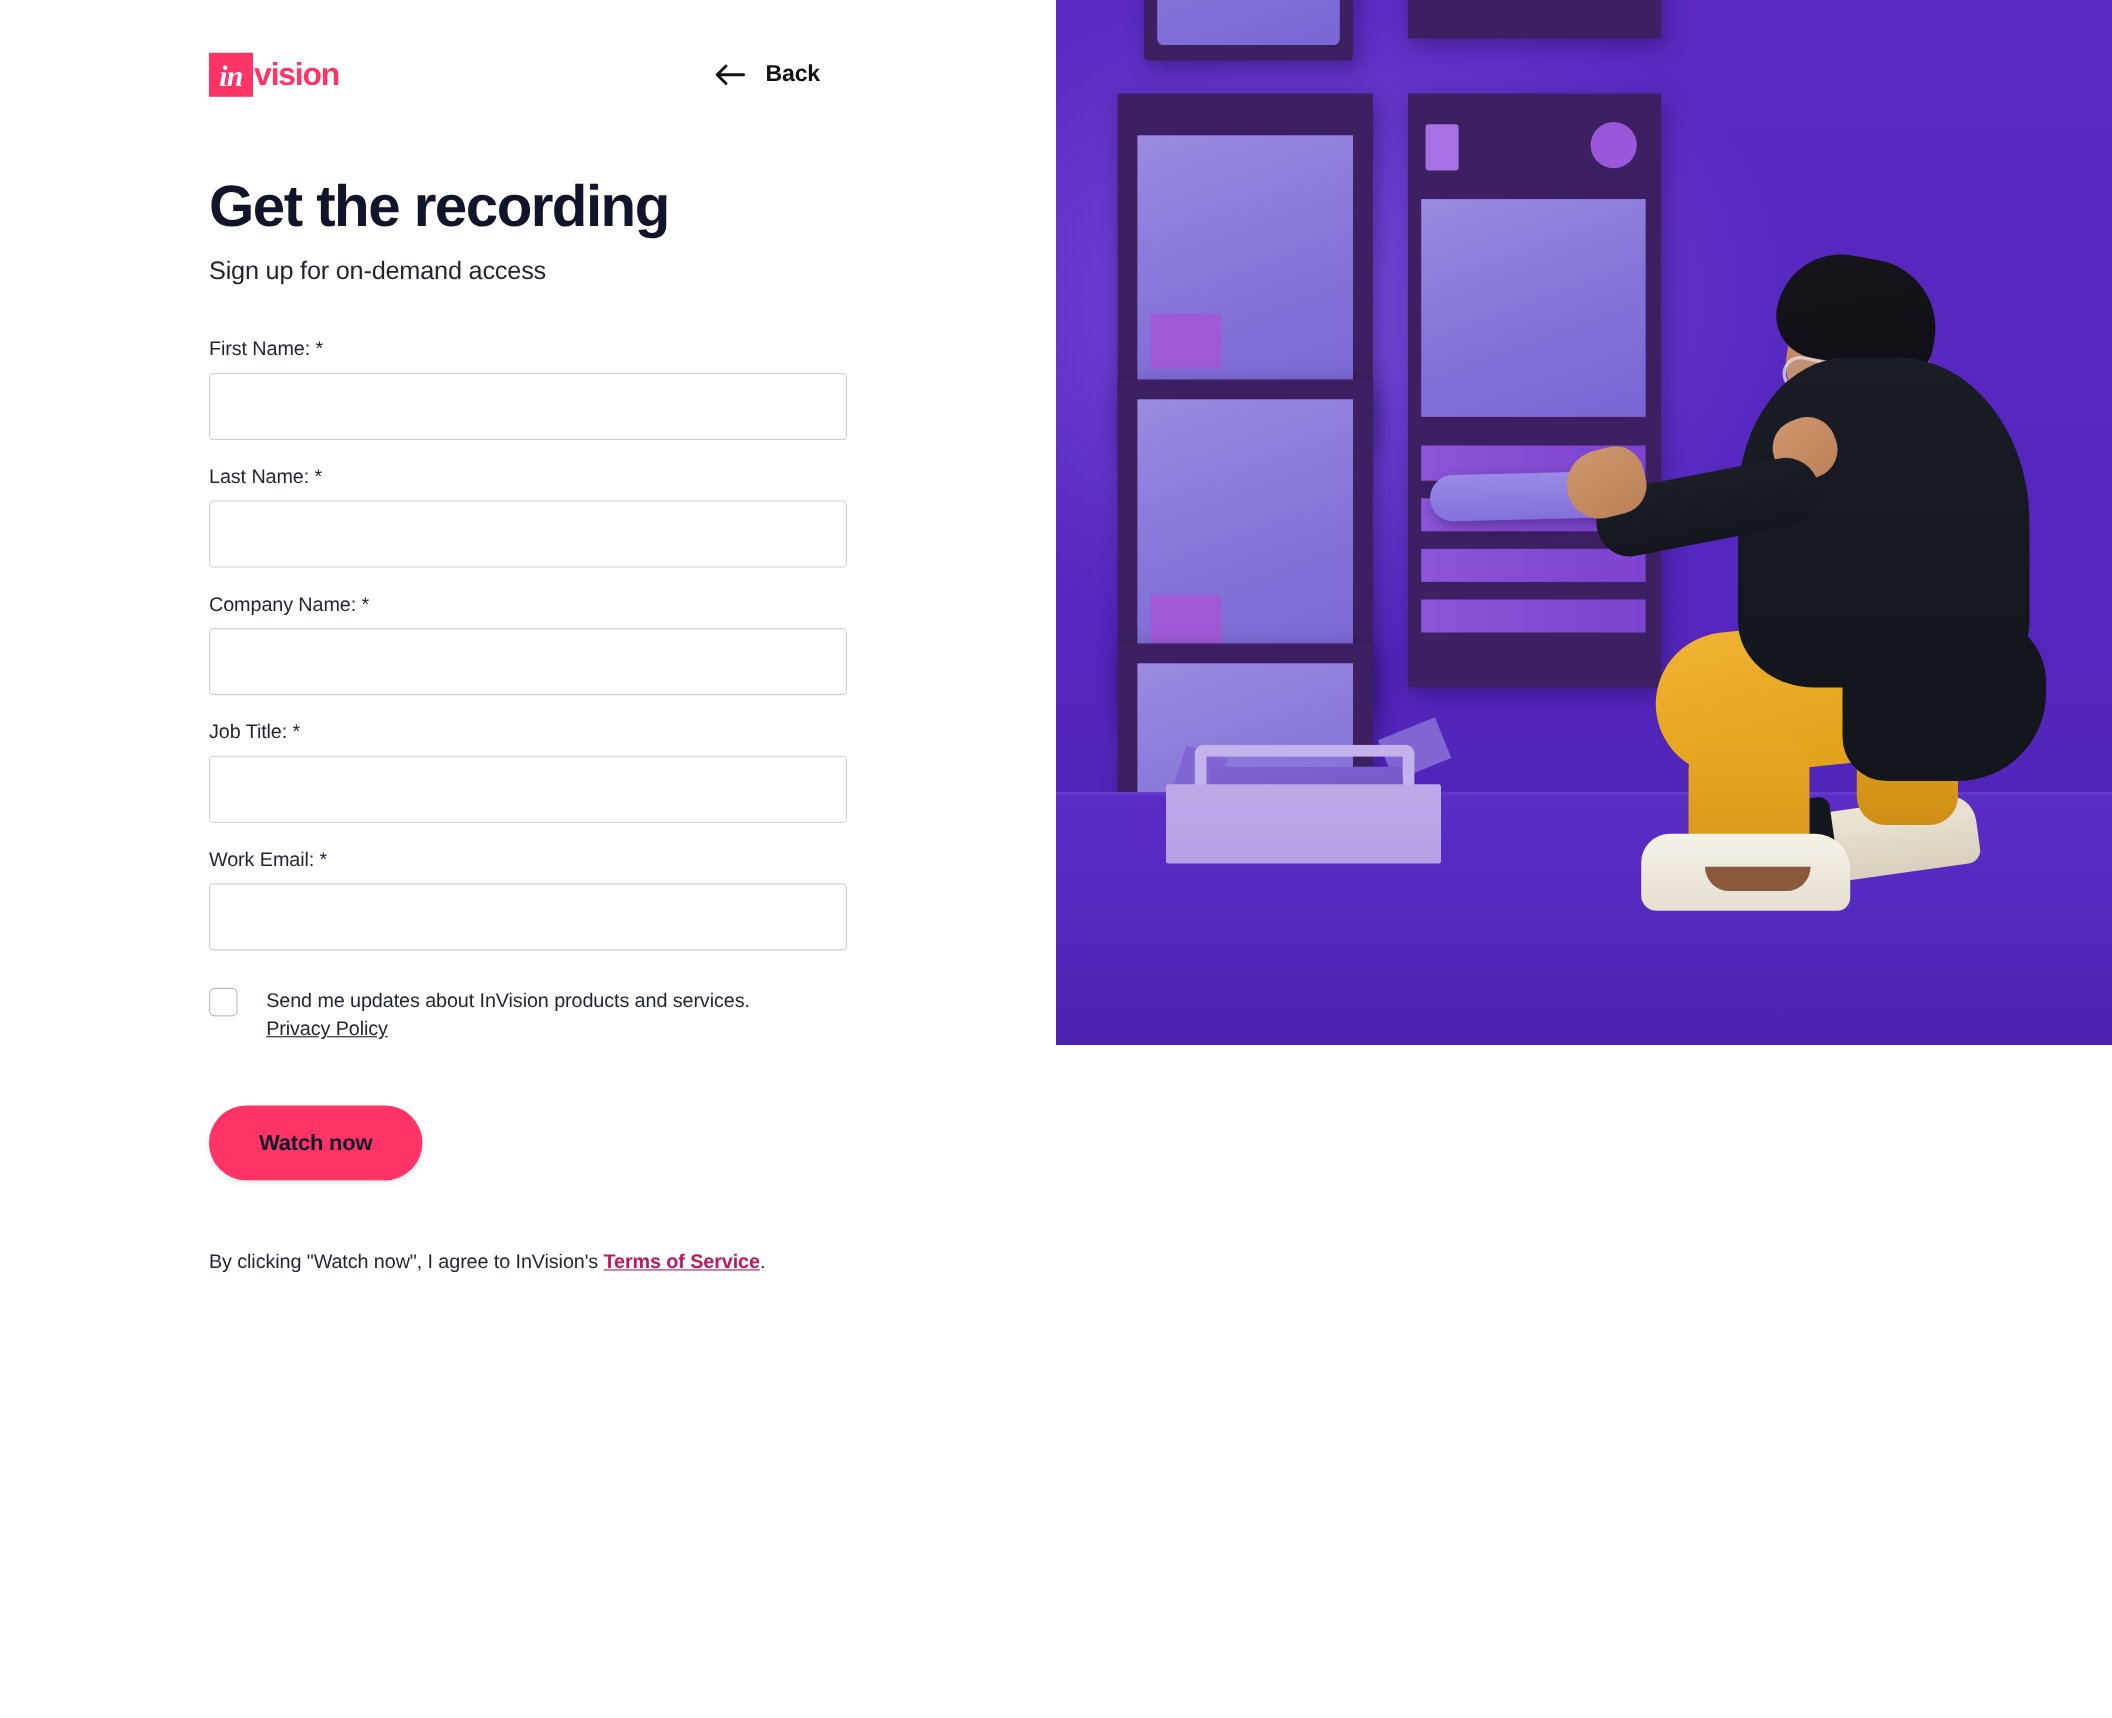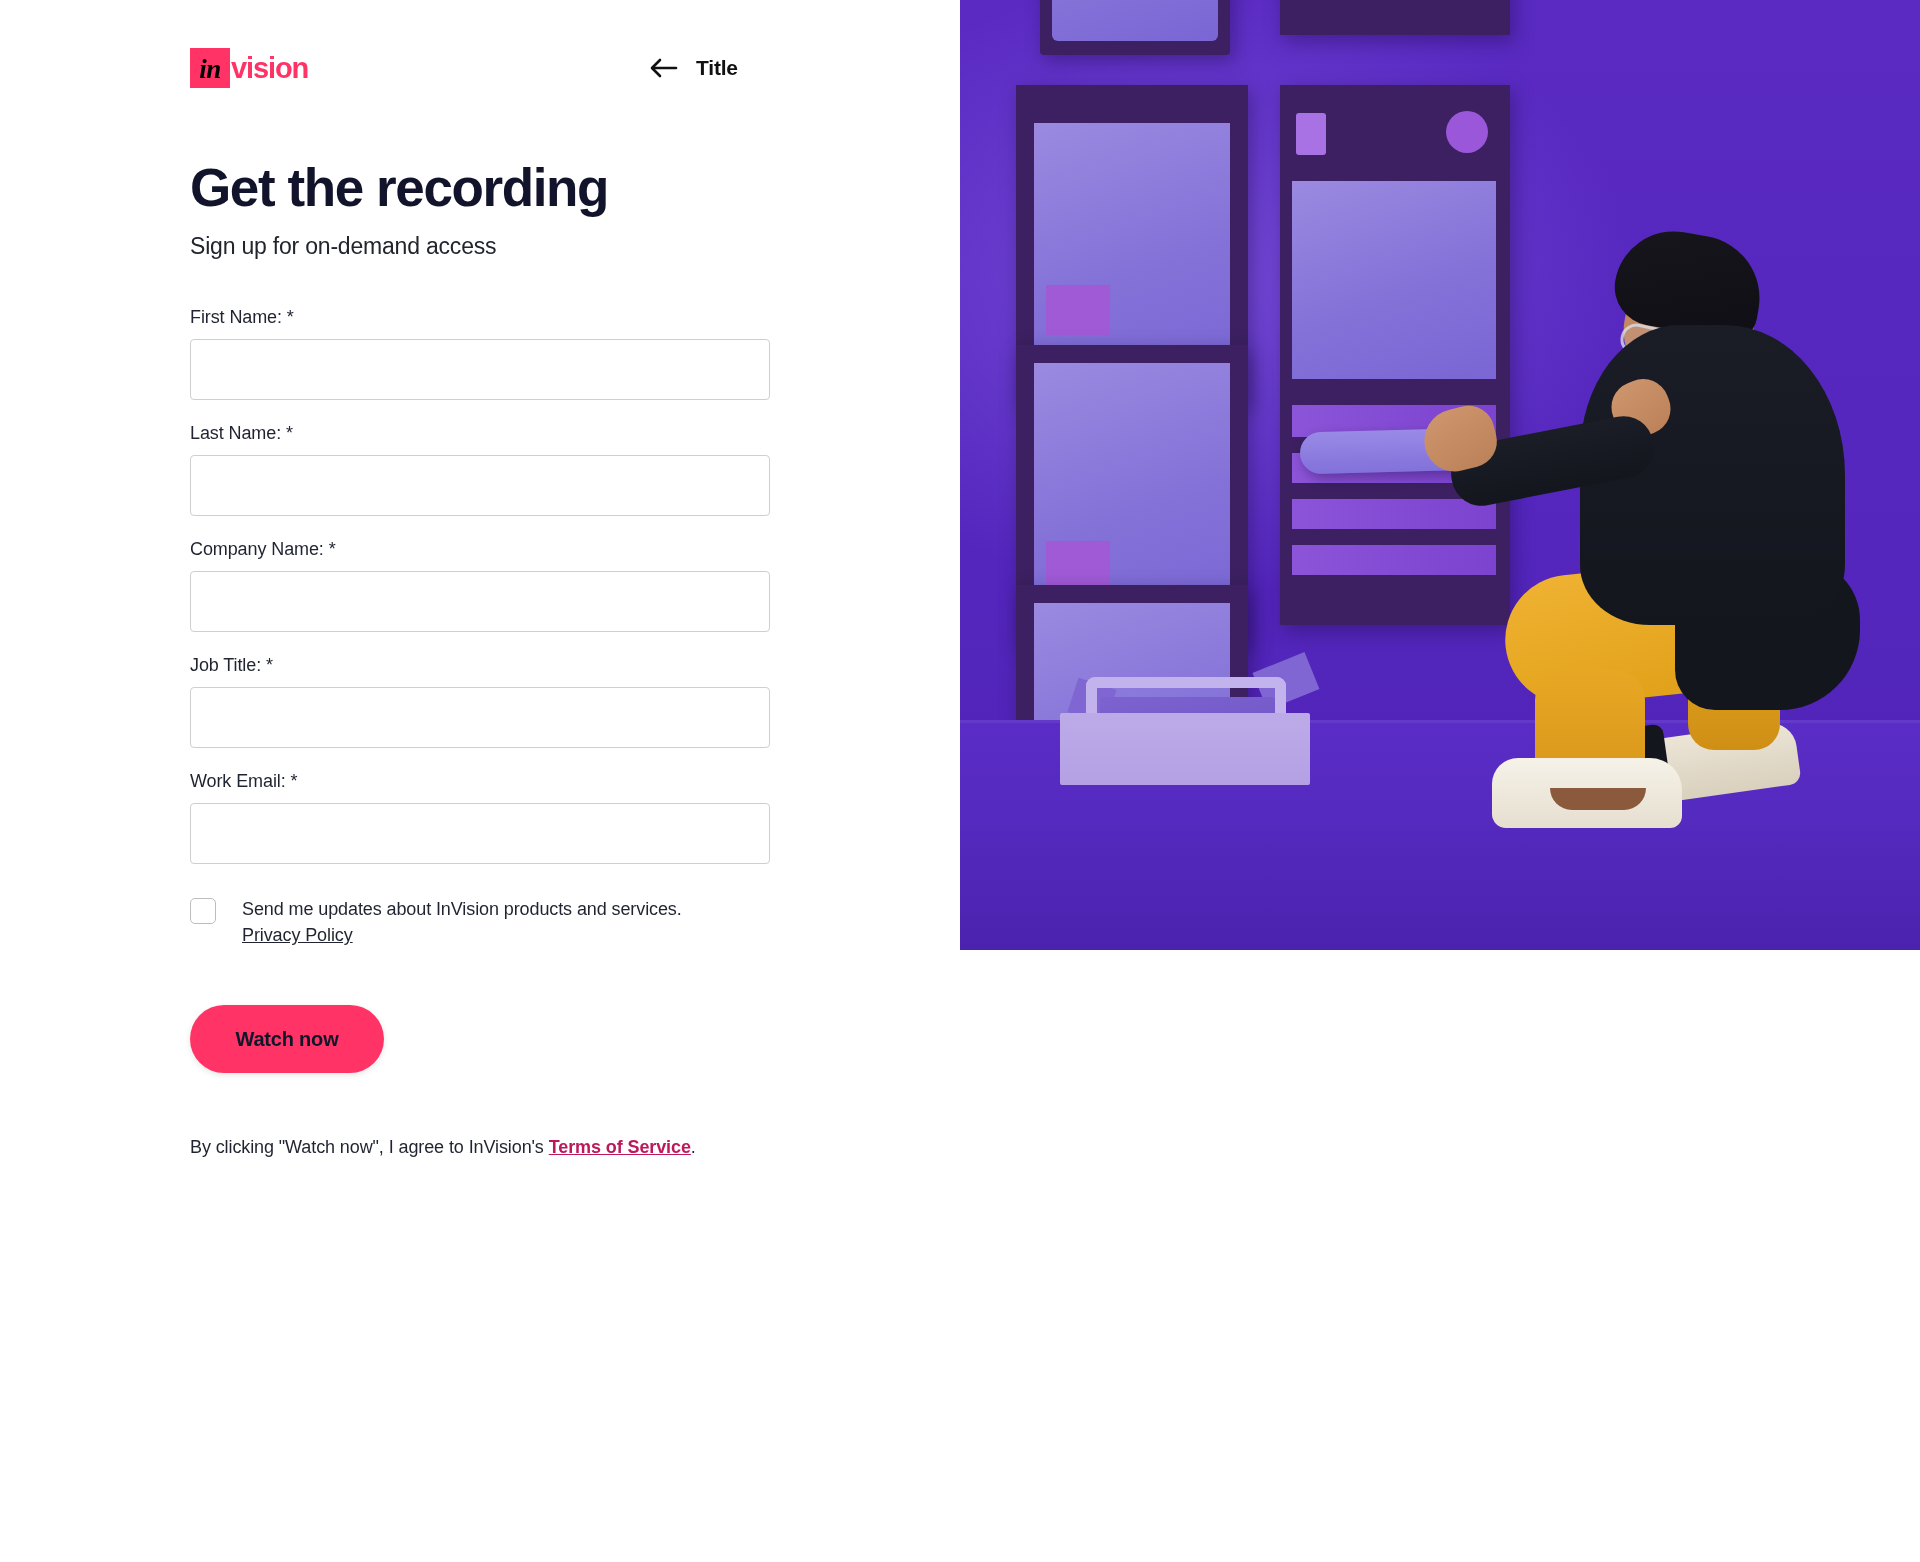--- a/index.html
+++ b/index.html
@@ -46,21 +46,21 @@
     background: #FF3366;
     display: flex;
     align-items: center;
     justify-content: center;
   }
   .logo-mark span {
     font-family: "Liberation Serif", serif;
     font-style: italic;
     font-weight: bold;
     font-size: 27px;
-    color: #000000;
+    color: #ffffff;
     letter-spacing: -0.5px;
     line-height: 1;
     transform: translateY(1px);
   }
   .logo-word {
     font-size: 29px;
     font-weight: bold;
     color: #FF3366;
     letter-spacing: -1.1px;
     margin-left: 1px;
@@ -420,21 +420,21 @@
           <span>in</span>
         </span>
         <span class="logo-word">vision</span>
       </div>
 
       <button class="back-button">
         <svg class="back-arrow" width="30" height="22" viewBox="0 0 30 22">
           <path d="M11 3 L3 11 L11 19" fill="none" stroke="#111111" stroke-width="2.6" stroke-linecap="round" stroke-linejoin="round"></path>
           <line x1="3.5" y1="11" x2="27" y2="11" stroke="#111111" stroke-width="2.6" stroke-linecap="round"></line>
         </svg>
-        <span class="back-label">Title</span>
+        <span class="back-label">Back</span>
       </button>
 
     </div>
 
     <h1 class="page-title">Get the recording</h1>
     <p class="page-subtitle">Sign up for on-demand access</p>
 
     <form class="form">
 
       <div class="field">

